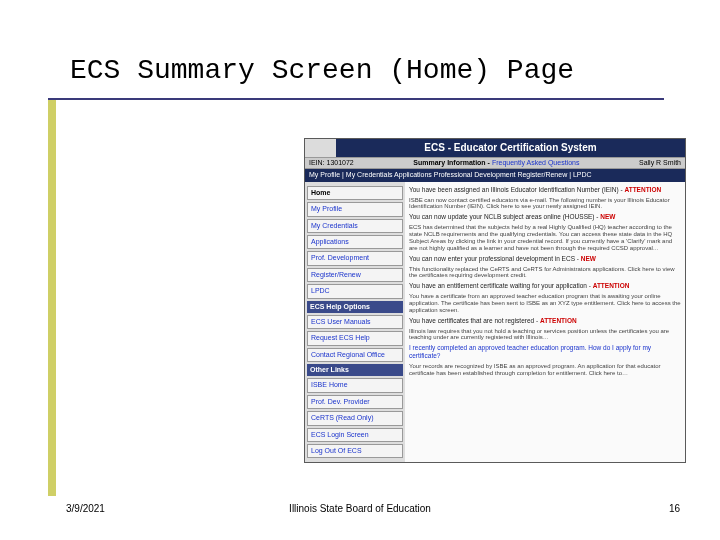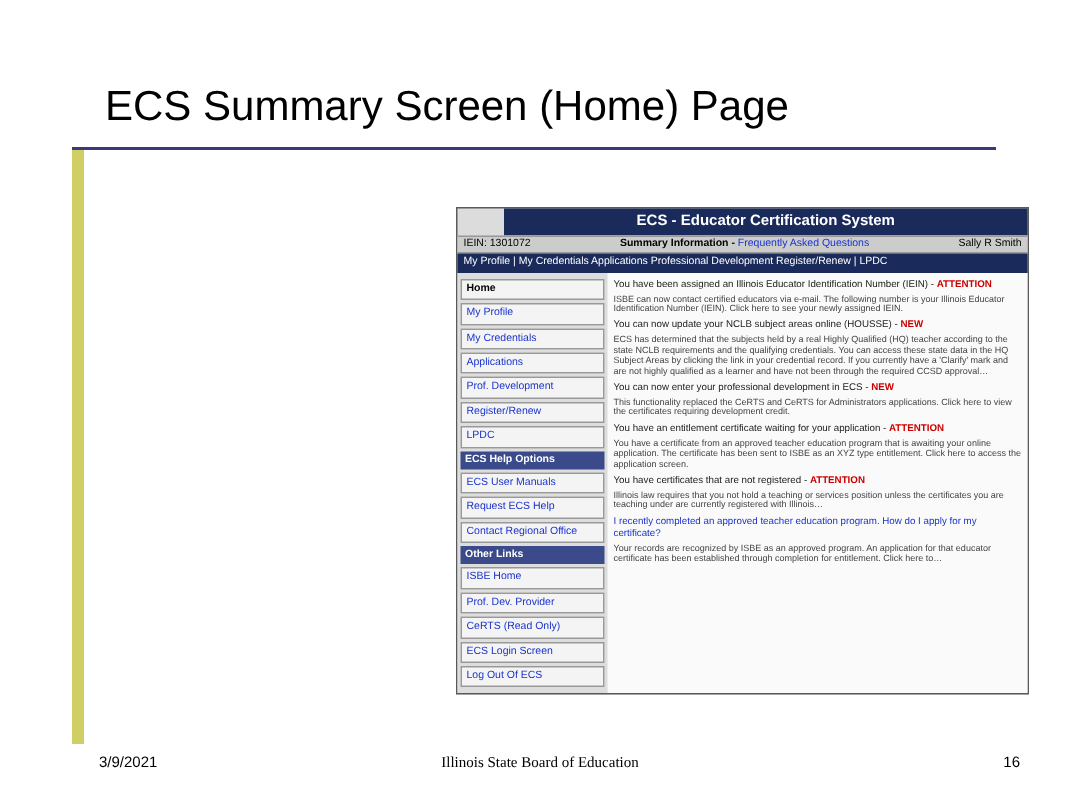--- a/index.html
+++ b/index.html
@@ -15,21 +15,21 @@
   .slide {
     width: 720px;
     height: 540px;
     position: relative;
     box-sizing: border-box;
   }
   .title {
     position: absolute;
     left: 70px;
     top: 55px;
-    font-family: Liberation Sans, sans-serif;
+    font-family: Liberation Mono, monospace;
     font-size: 28px;
   }
   .title-underline {
     position: absolute;
     left: 48px;
     top: 98px;
     width: 616px;
     height: 2px;
     background: #3a3a7a;
   }
@@ -147,21 +147,20 @@
     bottom: 26px;
     font-size: 10px;
   }
   .footer-center {
     position: absolute;
     left: 0;
     right: 0;
     bottom: 26px;
     text-align: center;
     font-size: 10px;
-    font-family: Liberation Serif, serif;
   }
   .footer-num {
     position: absolute;
     right: 40px;
     bottom: 26px;
     font-size: 10px;
   }
 </style>
 </head>
 <body>

